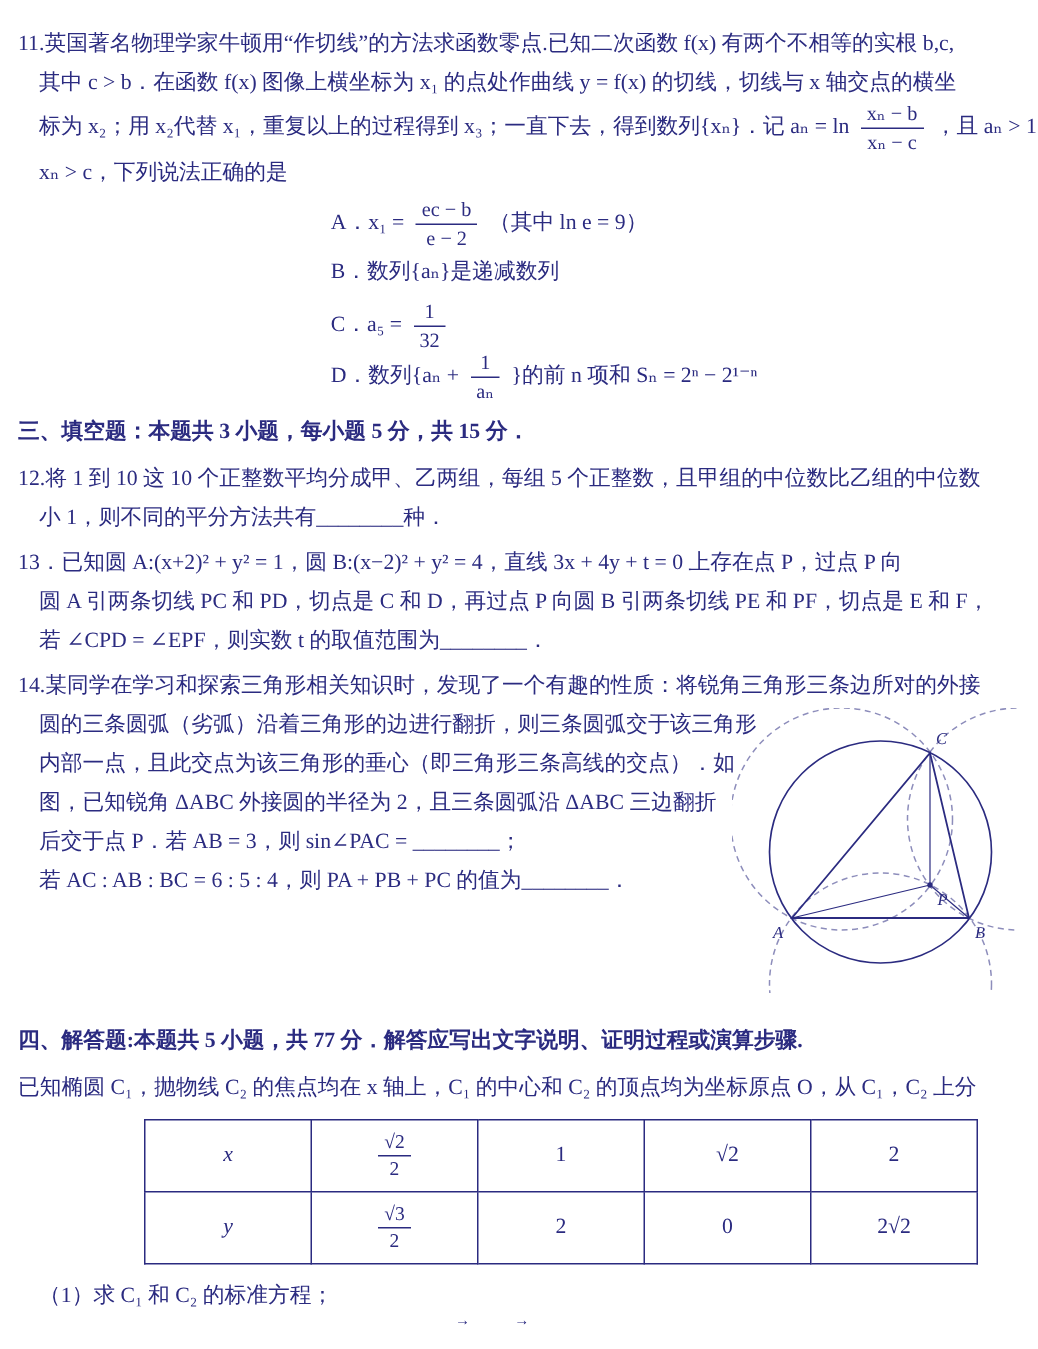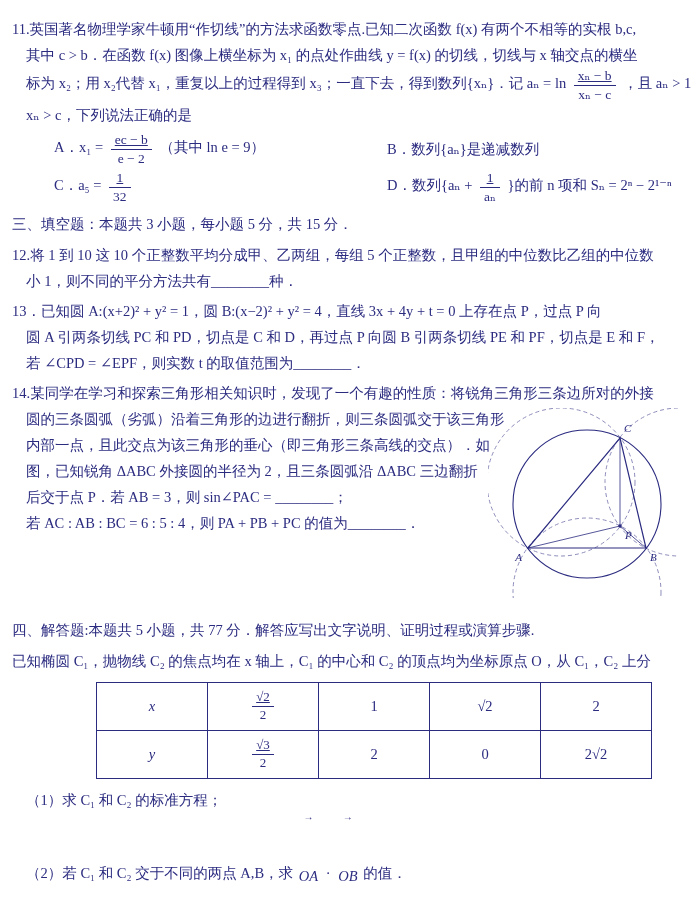--- a/index.html
+++ b/index.html
@@ -7,25 +7,25 @@
     width:692px;height:899px;background:#ffffff;
     font-family:"Liberation Serif","DejaVu Serif","DejaVu Sans",serif;
     color:#2b2b80;font-size:14.5px;overflow:hidden;
   }
   .doc{padding:16px 14px 0 12px;}
   .line{line-height:26px;text-align:left;white-space:nowrap;}
   .hang{padding-left:14px;}
   section{display:block;}
   .q{margin-bottom:4px;}
   .frac{display:inline-block;text-align:center;vertical-align:middle;margin:0 4px;line-height:1.15;font-size:13.5px;}
-  .frac .num{display:block;padding:0 4px 1px;text-decoration:underline;}
+  .frac .num{display:block;padding:0 4px 1px;}
   .frac .den{display:block;border-top:1px solid currentColor;padding:1px 4px 0;}
-  .optrow{display:flex;align-items:center;margin:4px 0;}
+  .optrow{display:flex;align-items:center;margin:4px 0;flex-direction:column;}
   .opt{width:50%;padding-left:42px;box-sizing:border-box;line-height:30px;white-space:nowrap;}
-  .sec-heading{line-height:28px;margin:6px 0 4px 0;}
+  .sec-heading{line-height:28px;margin:6px 0 4px 0;font-weight:bold;}
   .fig{float:right;width:190px;height:192px;margin:2px 0 2px 10px;}
   .clear{clear:both;}
   
   .coords{border-collapse:collapse;margin:8px 0 8px 84px;}
   .coords td{
     border:1px solid #2b2b80;text-align:center;vertical-align:middle;
     width:108px;height:45px;font-size:14.5px;
   }
   .coords td .frac{font-size:13px;}
   

